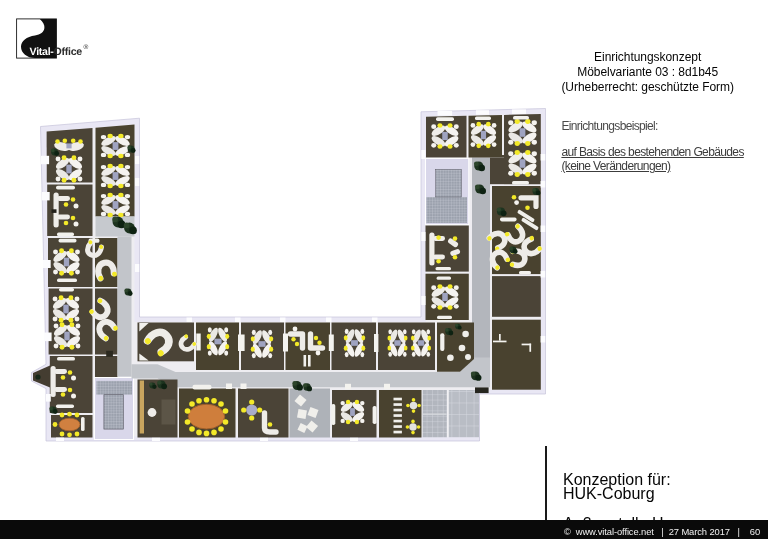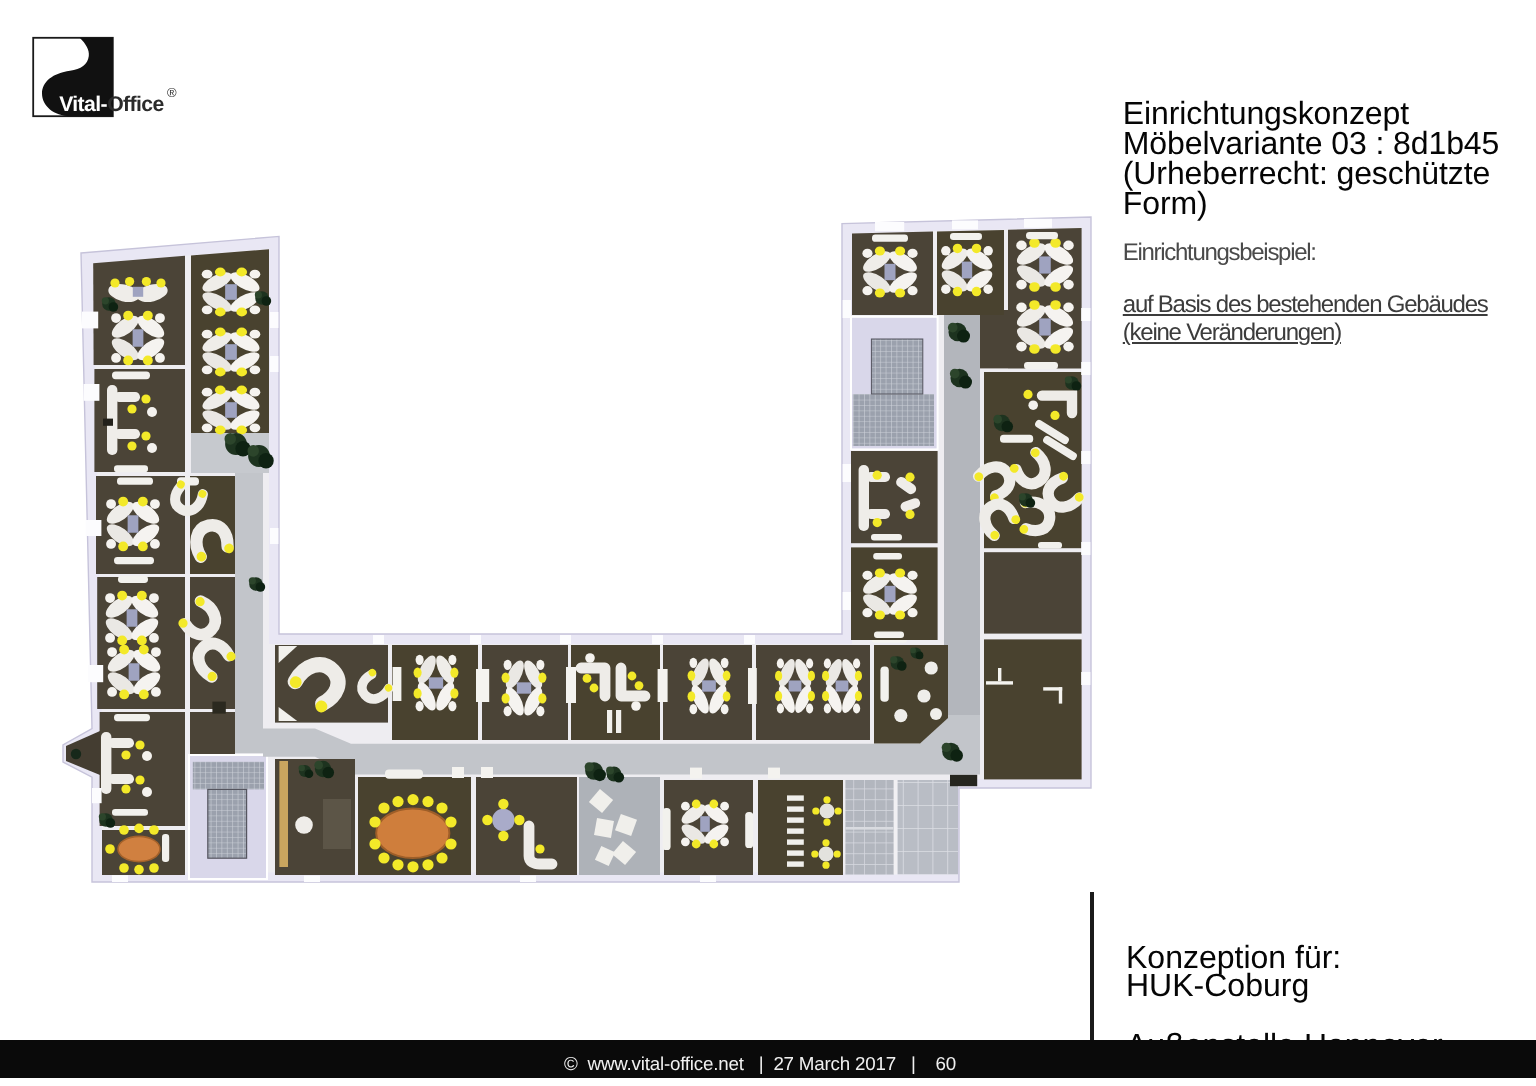--- a/index.html
+++ b/index.html
@@ -546,21 +546,21 @@
 </svg>
 
 <svg class="abs" style="left:14px;top:14px;-webkit-font-smoothing:antialiased" width="110" height="48" viewBox="0 0 110 48" text-rendering="geometricPrecision">
   <rect x="2.6" y="4.9" width="39.8" height="39.2" fill="#ffffff" stroke="#1a1a1a" stroke-width="0.9"></rect>
   <path d="M 25.8 4.9 C 29 8 30.8 11 30.4 14 C 29.9 18.2 26.5 20.6 21 21.4 C 12.5 22.6 7 26.8 7 32.8 C 7 39 13 44.1 21 44.1 L 42.4 44.1 L 42.4 4.9 Z" fill="#111111"></path>
   <text x="15.6" y="41.3" font-size="10.6" font-weight="bold" fill="#ffffff" letter-spacing="-0.3">Vital-</text>
   <text x="39.6" y="41.3" font-size="10.6" font-weight="bold" fill="#2b2b2b" letter-spacing="-0.3">Office</text>
   <text x="69.5" y="34.5" font-size="6.5" fill="#2b2b2b">®</text>
 </svg>
 
-<div class="abs" style="left:561.4px;top:50.2px;font-size:16px;line-height:15px;color:#050505;letter-spacing:-0.05px;">
+<div class="abs" style="left:561.4px;top:50.2px;font-size:12px;line-height:15px;color:#050505;letter-spacing:-0.05px;text-align:center;">
 Einrichtungskonzept<br>
 Möbelvariante 03 : 8d1b45<br>
 (Urheberrecht: geschützte Form)
 </div>
 
 <div class="abs" style="left:561.4px;top:118.5px;font-size:12px;color:#4a4a4a;letter-spacing:-0.65px;">Einrichtungsbeispiel:</div>
 
 <div class="abs" style="left:561.4px;top:144.5px;font-size:12px;line-height:14.7px;color:#3c3c3c;letter-spacing:-0.62px;text-decoration:underline;">
 auf Basis des bestehenden Gebäudes<br>
 (keine Veränderungen)
@@ -570,13 +570,13 @@
 
 <div class="abs" style="left:563px;top:443.8px;font-size:16px;line-height:14.6px;color:#050505;margin-top:29px;">
 Konzeption für:<br>
 HUK-Coburg<br>
 <br>
 Außenstelle Hannover
 </div>
 
 <div class="abs" style="left:0;top:520px;width:768px;height:19px;background:#0a0a0a;"></div>
 
-<div class="abs" style="left:0;top:525.5px;width:760px;text-align:center;font-size:9.4px;color:#f0f0f0;letter-spacing:-0.1px;">©&nbsp;&nbsp;www.vital-office.net&nbsp;&nbsp;&nbsp;|&nbsp;&nbsp;27 March 2017&nbsp;&nbsp;&nbsp;|&nbsp;&nbsp;&nbsp;&nbsp;60</div>
+<div class="abs" style="left:0;top:525.5px;width:760px;text-align:right;font-size:9.4px;color:#f0f0f0;letter-spacing:-0.1px;">©&nbsp;&nbsp;www.vital-office.net&nbsp;&nbsp;&nbsp;|&nbsp;&nbsp;27 March 2017&nbsp;&nbsp;&nbsp;|&nbsp;&nbsp;&nbsp;&nbsp;60</div>
 
 </body></html>

